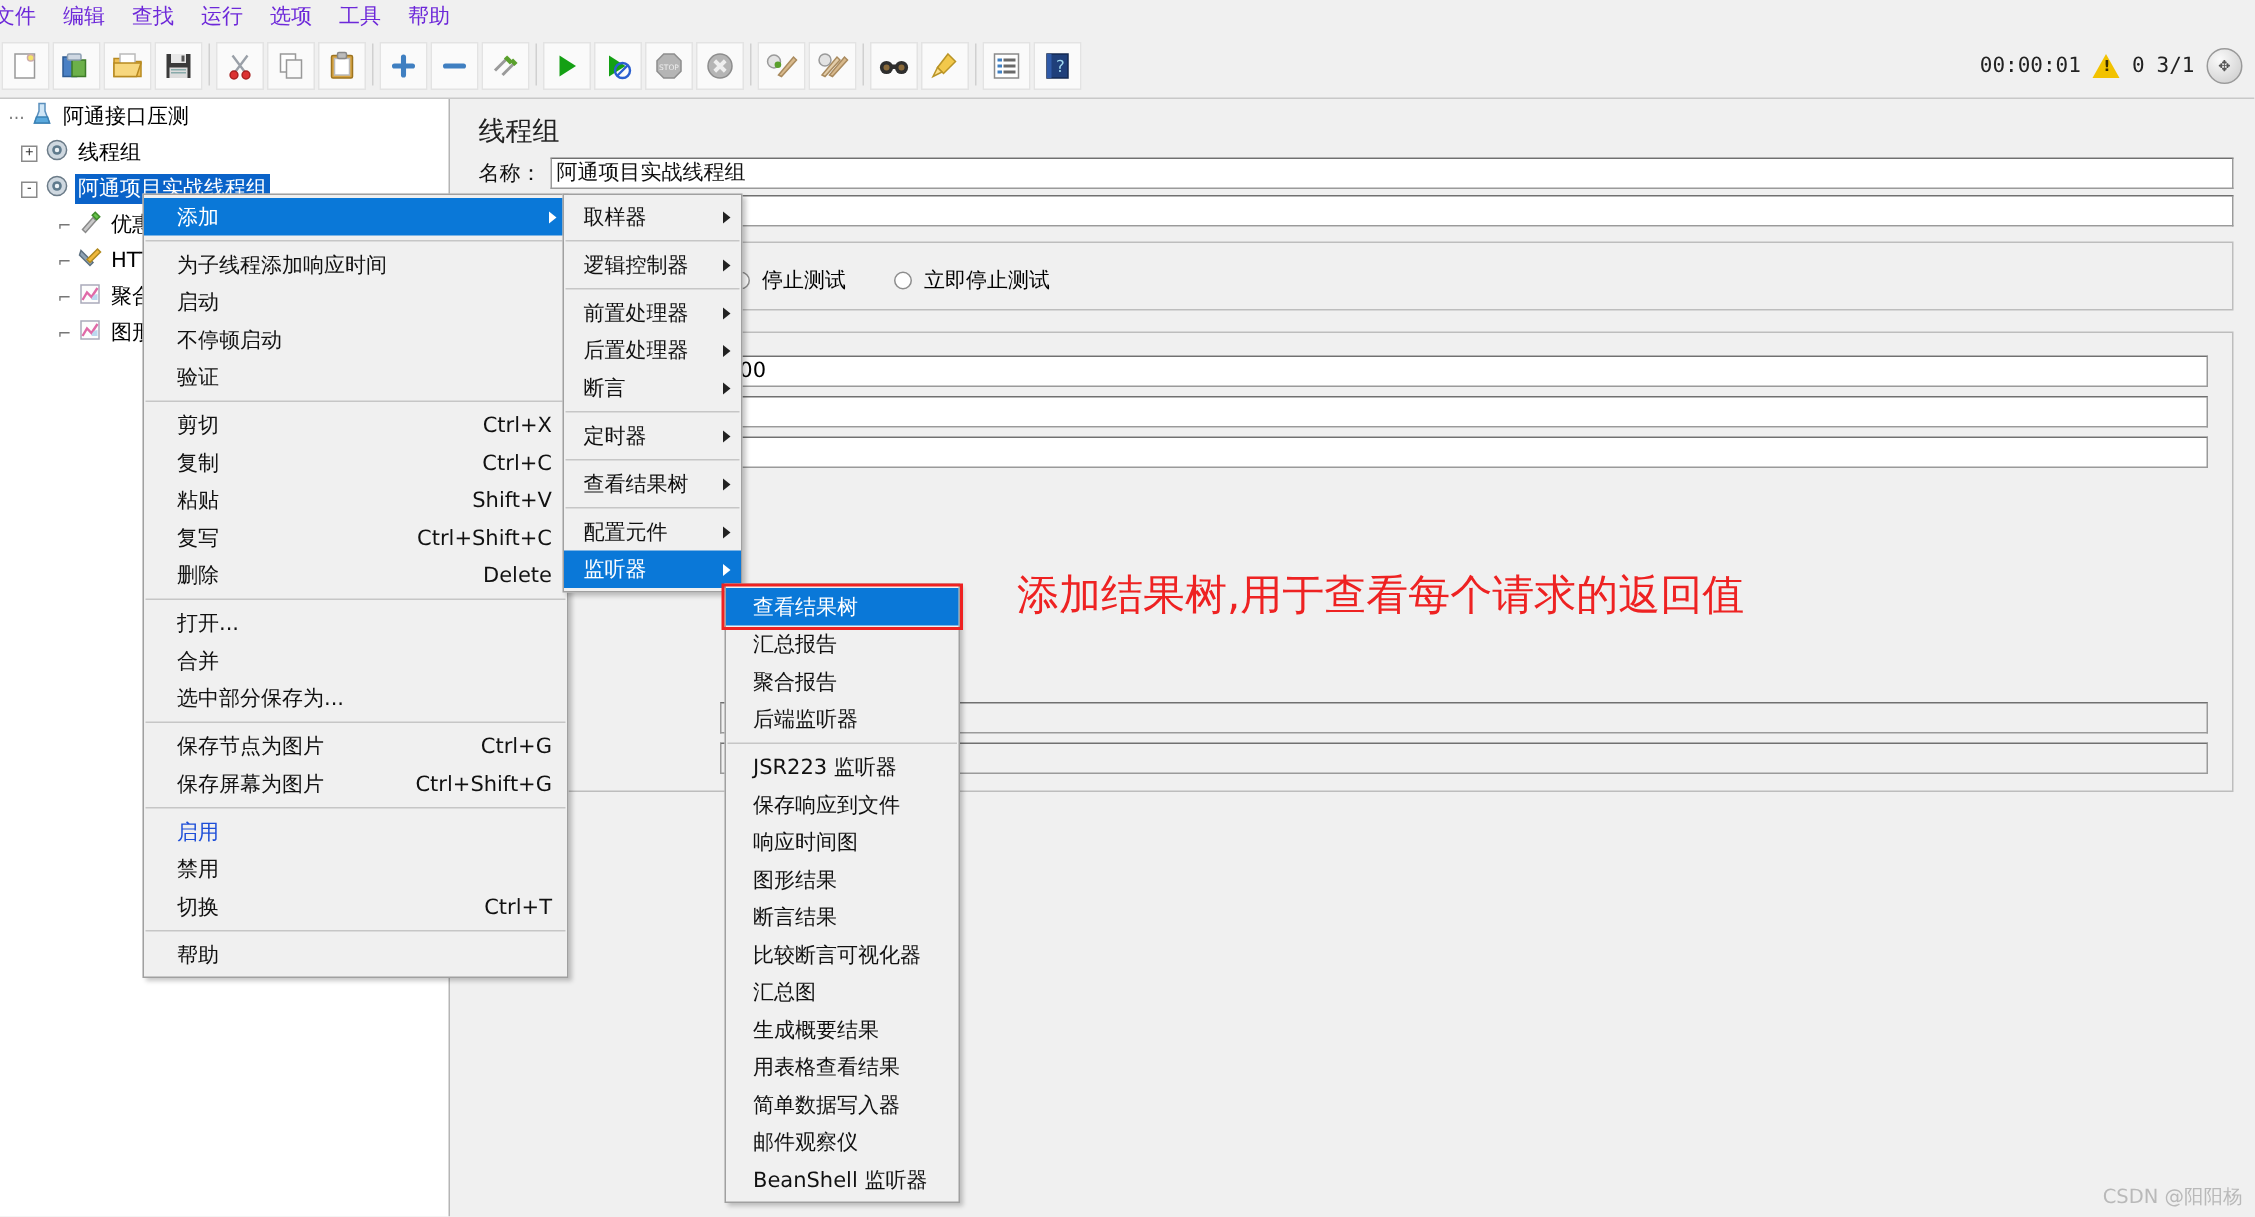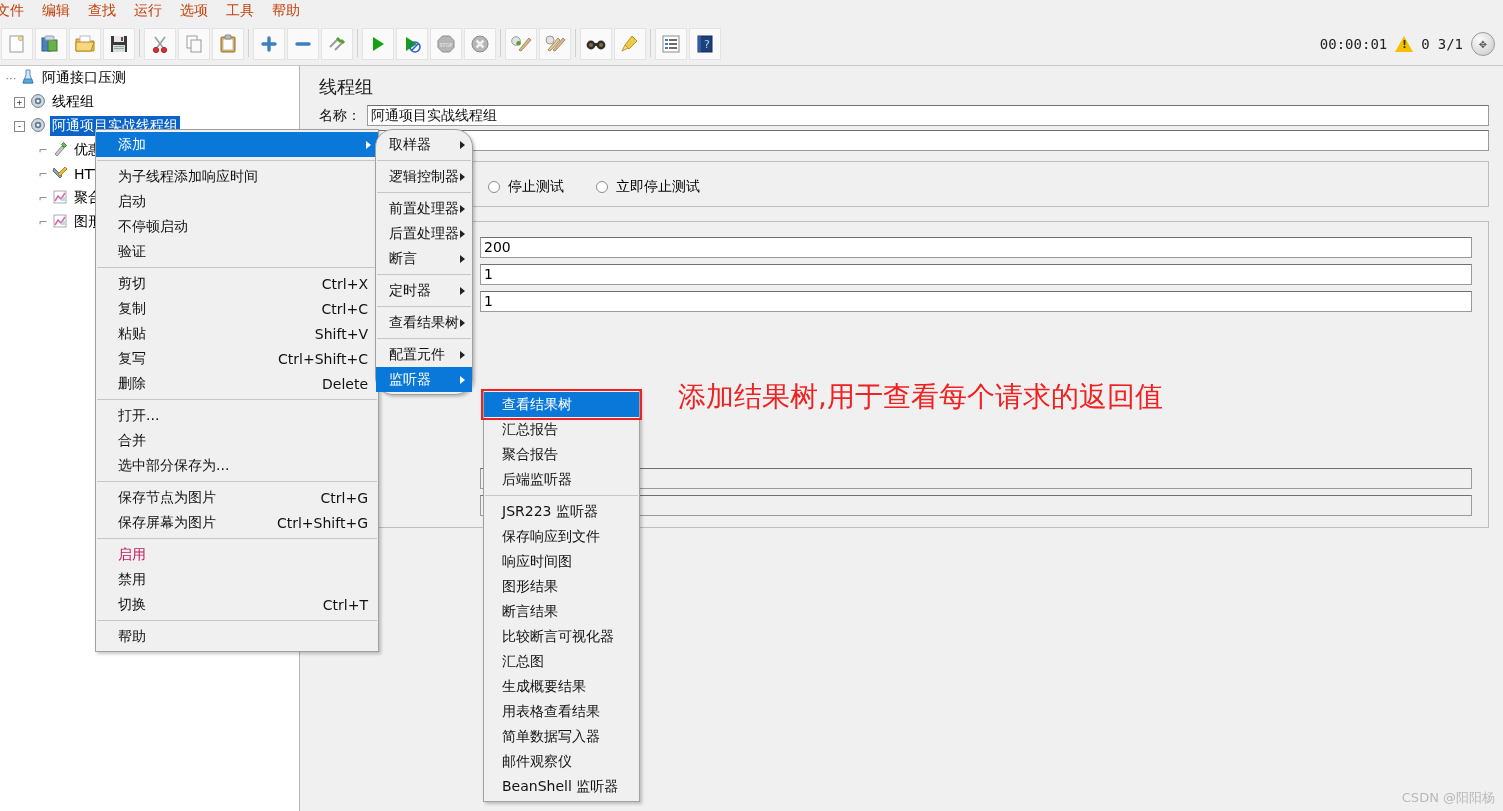--- a/index.html
+++ b/index.html
@@ -15,21 +15,21 @@
     width: 1503px; height: 811px;
     background: #f0f0f0;
   }
 
   
   #menubar {
     position: absolute; left: 0; top: 0;
     width: 1469px; height: 22px;
     background: #f0f0f0;
     display: flex; align-items: center;
-    font-size: 14px; color: #c2410c;
+    font-size: 14px; color: #6d28d9;
     overflow: hidden;
   }
   #menubar .mi {
     padding: 2px 9px;
     white-space: nowrap;
     cursor: default;
   }
   #menubar .mi.clipped { padding-left: 0; margin-left: -4px; }
 
   
@@ -182,21 +182,21 @@
     text-align: center;
   }
   .menu .item {
     display: flex; align-items: center;
     height: 25px;
     padding: 0 10px 0 22px;
     white-space: nowrap;
     position: relative;
   }
   .menu .item.hl { background: #0a78d8; color: #fff; }
-  .menu .item.disabled { color: #be185d; }
+  .menu .item.disabled { color: #1d4ed8; }
   .menu .item .acc {
     margin-left: auto; padding-left: 40px;
     font-size: 14px;
   }
   .menu .item .arrow {
     position: absolute; right: 7px; top: 50%;
     margin-top: -4px;
     width: 0; height: 0;
     border-top: 4px solid transparent;
     border-bottom: 4px solid transparent;
@@ -206,21 +206,21 @@
   .menu .sep {
     height: 1px; background: #c6c6c6;
     margin: 3px 1px;
   }
   .menu .item.boxed {
     outline: 2px solid #ee2222;
     outline-offset: 1px;
   }
 
   #menu-main  { left: 95px;  top: 129px; width: 284px; }
-  #menu-add   { left: 375px; top: 129px; width: 98px; border-radius: 18px; }
+  #menu-add   { left: 375px; top: 129px; width: 120px; }
   #menu-listener { left: 483px; top: 389px; width: 157px; }
   #menu-listener .item { padding-left: 18px; }
   #menu-add .item { padding-left: 13px; padding-right: 16px; }
 </style>
 </head>
 <body>
 
 <div id="app">
 
   <div id="menubar">

